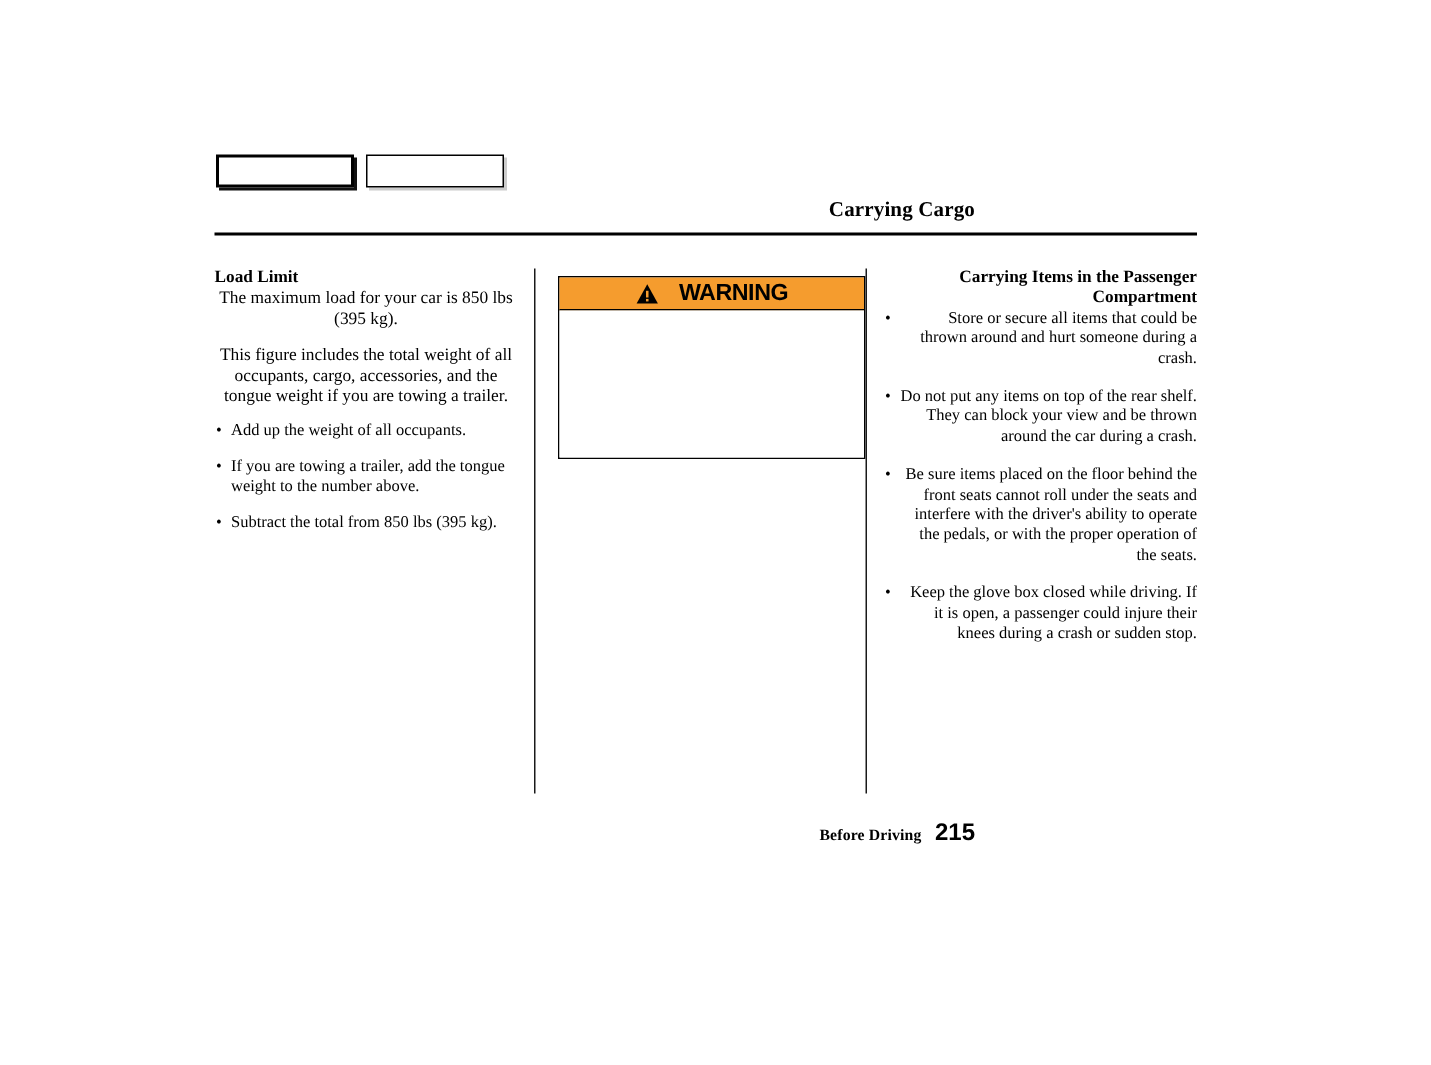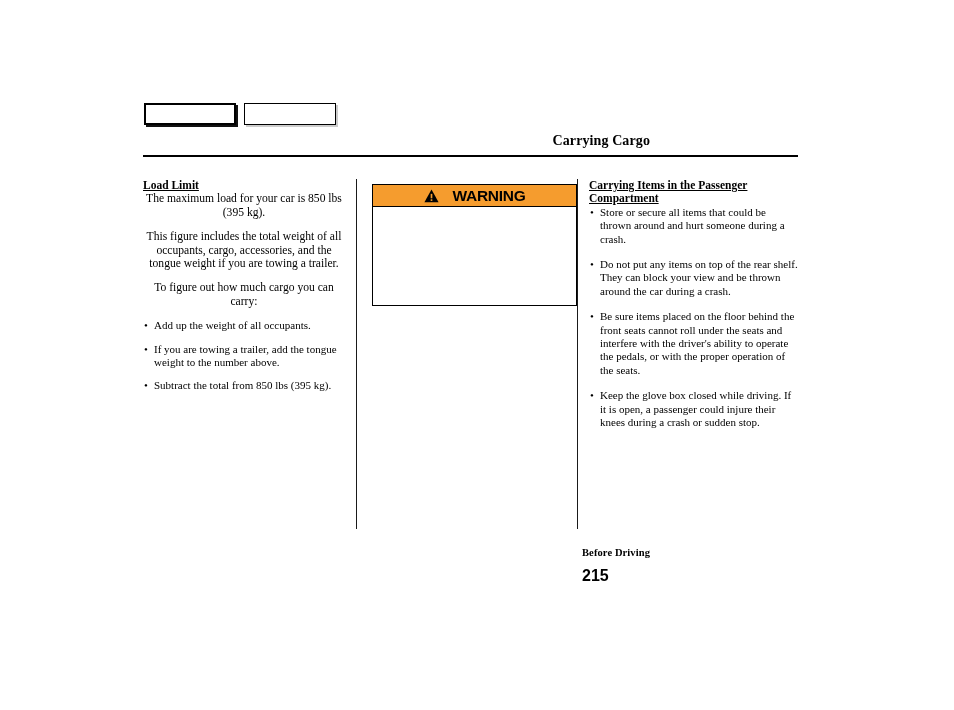--- a/index.html
+++ b/index.html
@@ -75,39 +75,38 @@
     width: 655px;
     height: 350px;
   }
   .col {
     position: absolute;
     top: 0;
     width: 202px;
   }
   .col-left   { left: 0px; }
   .col-mid    { left: 224px; width: 210px; }
-  .col-right  { left: 446px; width: 209px; }
+  .col-right  { left: 446px; width: 209px; text-align: right; }
 
   .divider {
     position: absolute;
     top: 0px;
     width: 1.3px;
     height: 350px;
     background: #1a1a1a;
   }
   .divider-1 { left: 213px; }
   .divider-2 { left: 434px; }
 
   
   .sec-title {
     font-size: 11.5px;
     font-weight: bold;
     line-height: 13.4px;
     margin: 0 0 0 0;
-    text-decoration: underline;
   }
   p.body {
     font-size: 11.6px;
     line-height: 13.4px;
     margin: 0 0 11px 0;
     text-align: center;
   }
   p.body.tight { margin-bottom: 0; }
 
   ul.bullets {
@@ -170,21 +169,20 @@
   }
 
   
   .footer {
     position: absolute;
     right: 186px;
     top: 535px;
     display: flex;
     align-items: baseline;
     gap: 9px;
-    flex-direction: column;
   }
   .footer-section {
     font-size: 10.5px;
     font-weight: bold;
     letter-spacing: 0.1px;
   }
   .footer-page {
     font-family: "Liberation Sans", "DejaVu Sans", sans-serif;
     font-size: 16px;
     font-weight: bold;
@@ -205,21 +203,20 @@
 
   <div class="columns">
 
     <div class="divider divider-1"></div>
     <div class="divider divider-2"></div>
 
     <div class="col col-left">
       <div class="sec-title">Load Limit</div>
       <p class="body">The maximum load for your car is 850 lbs (395 kg).</p>
       <p class="body">This figure includes the total weight of all occupants, cargo, accessories, and the tongue weight if you are towing a trailer.</p>
-      <p class="body">To figure out how much cargo you can carry:</p>
       <ul class="bullets">
         <li>Add up the weight of all occupants.</li>
         <li>If you are towing a trailer, add the tongue weight to the number above.</li>
         <li>Subtract the total from 850 lbs (395 kg).</li>
       </ul>
     </div>
 
     <div class="col col-mid">
       <div class="warning-box">
         <div class="warning-header">

